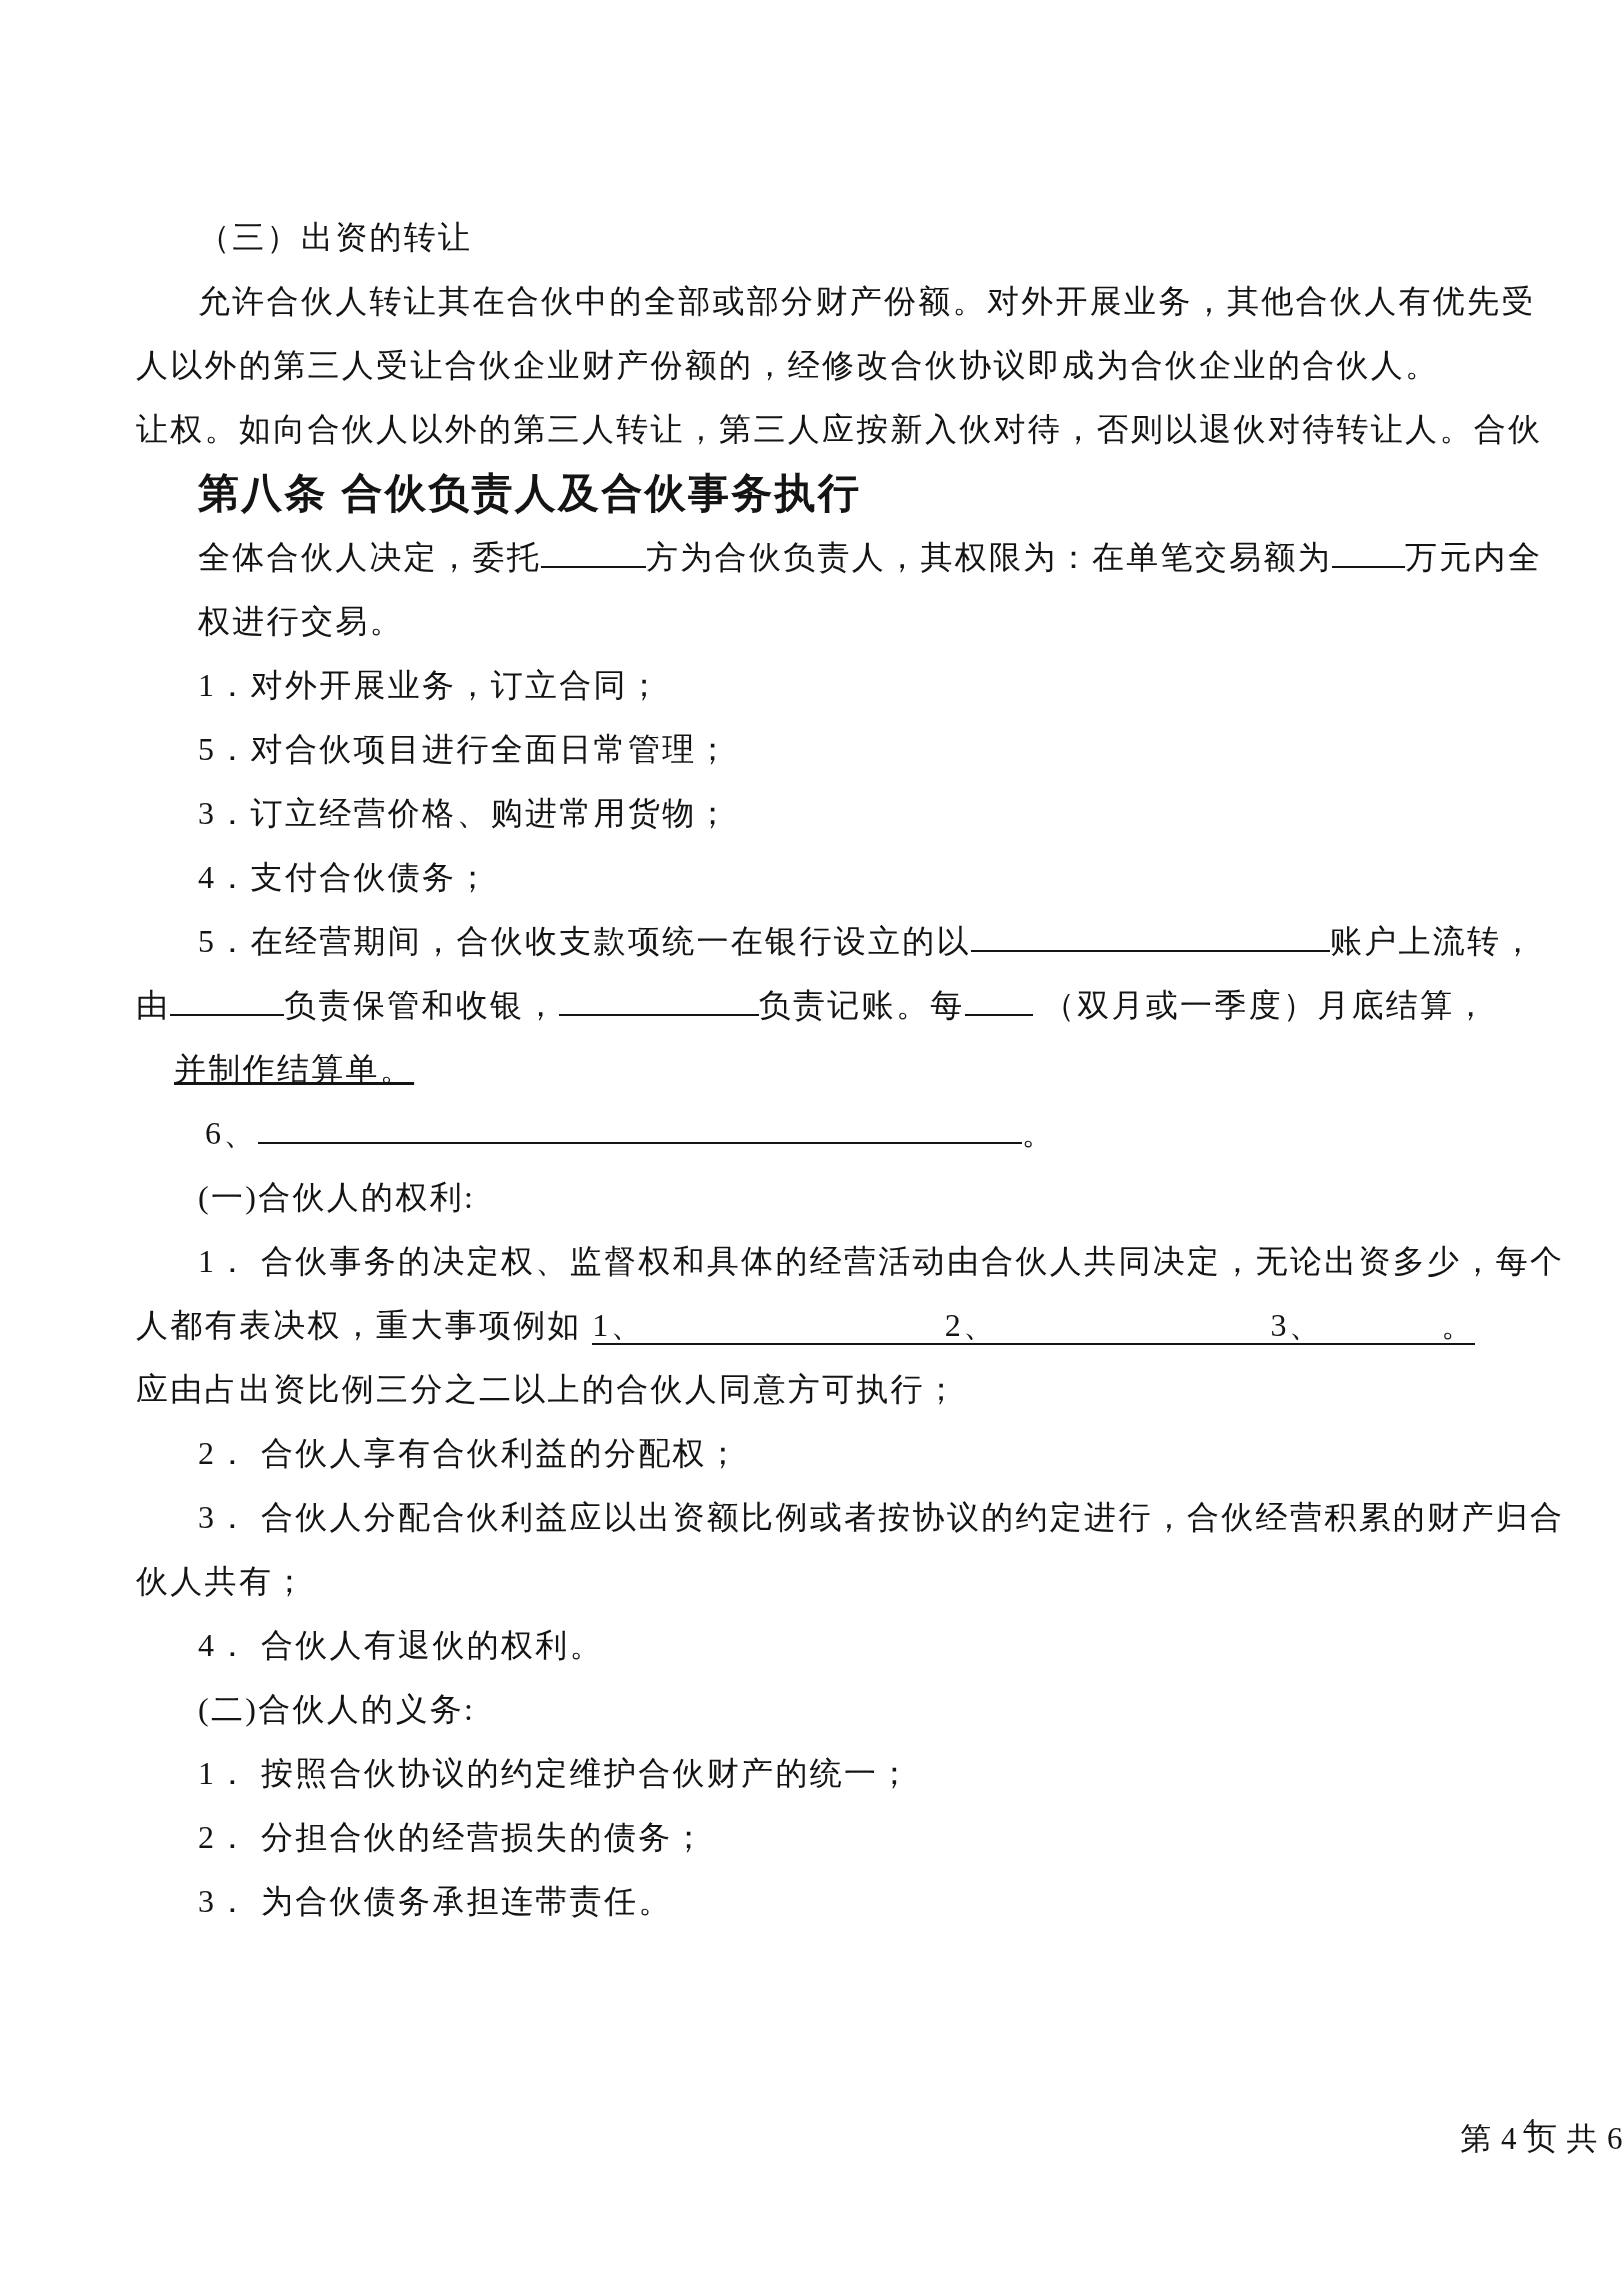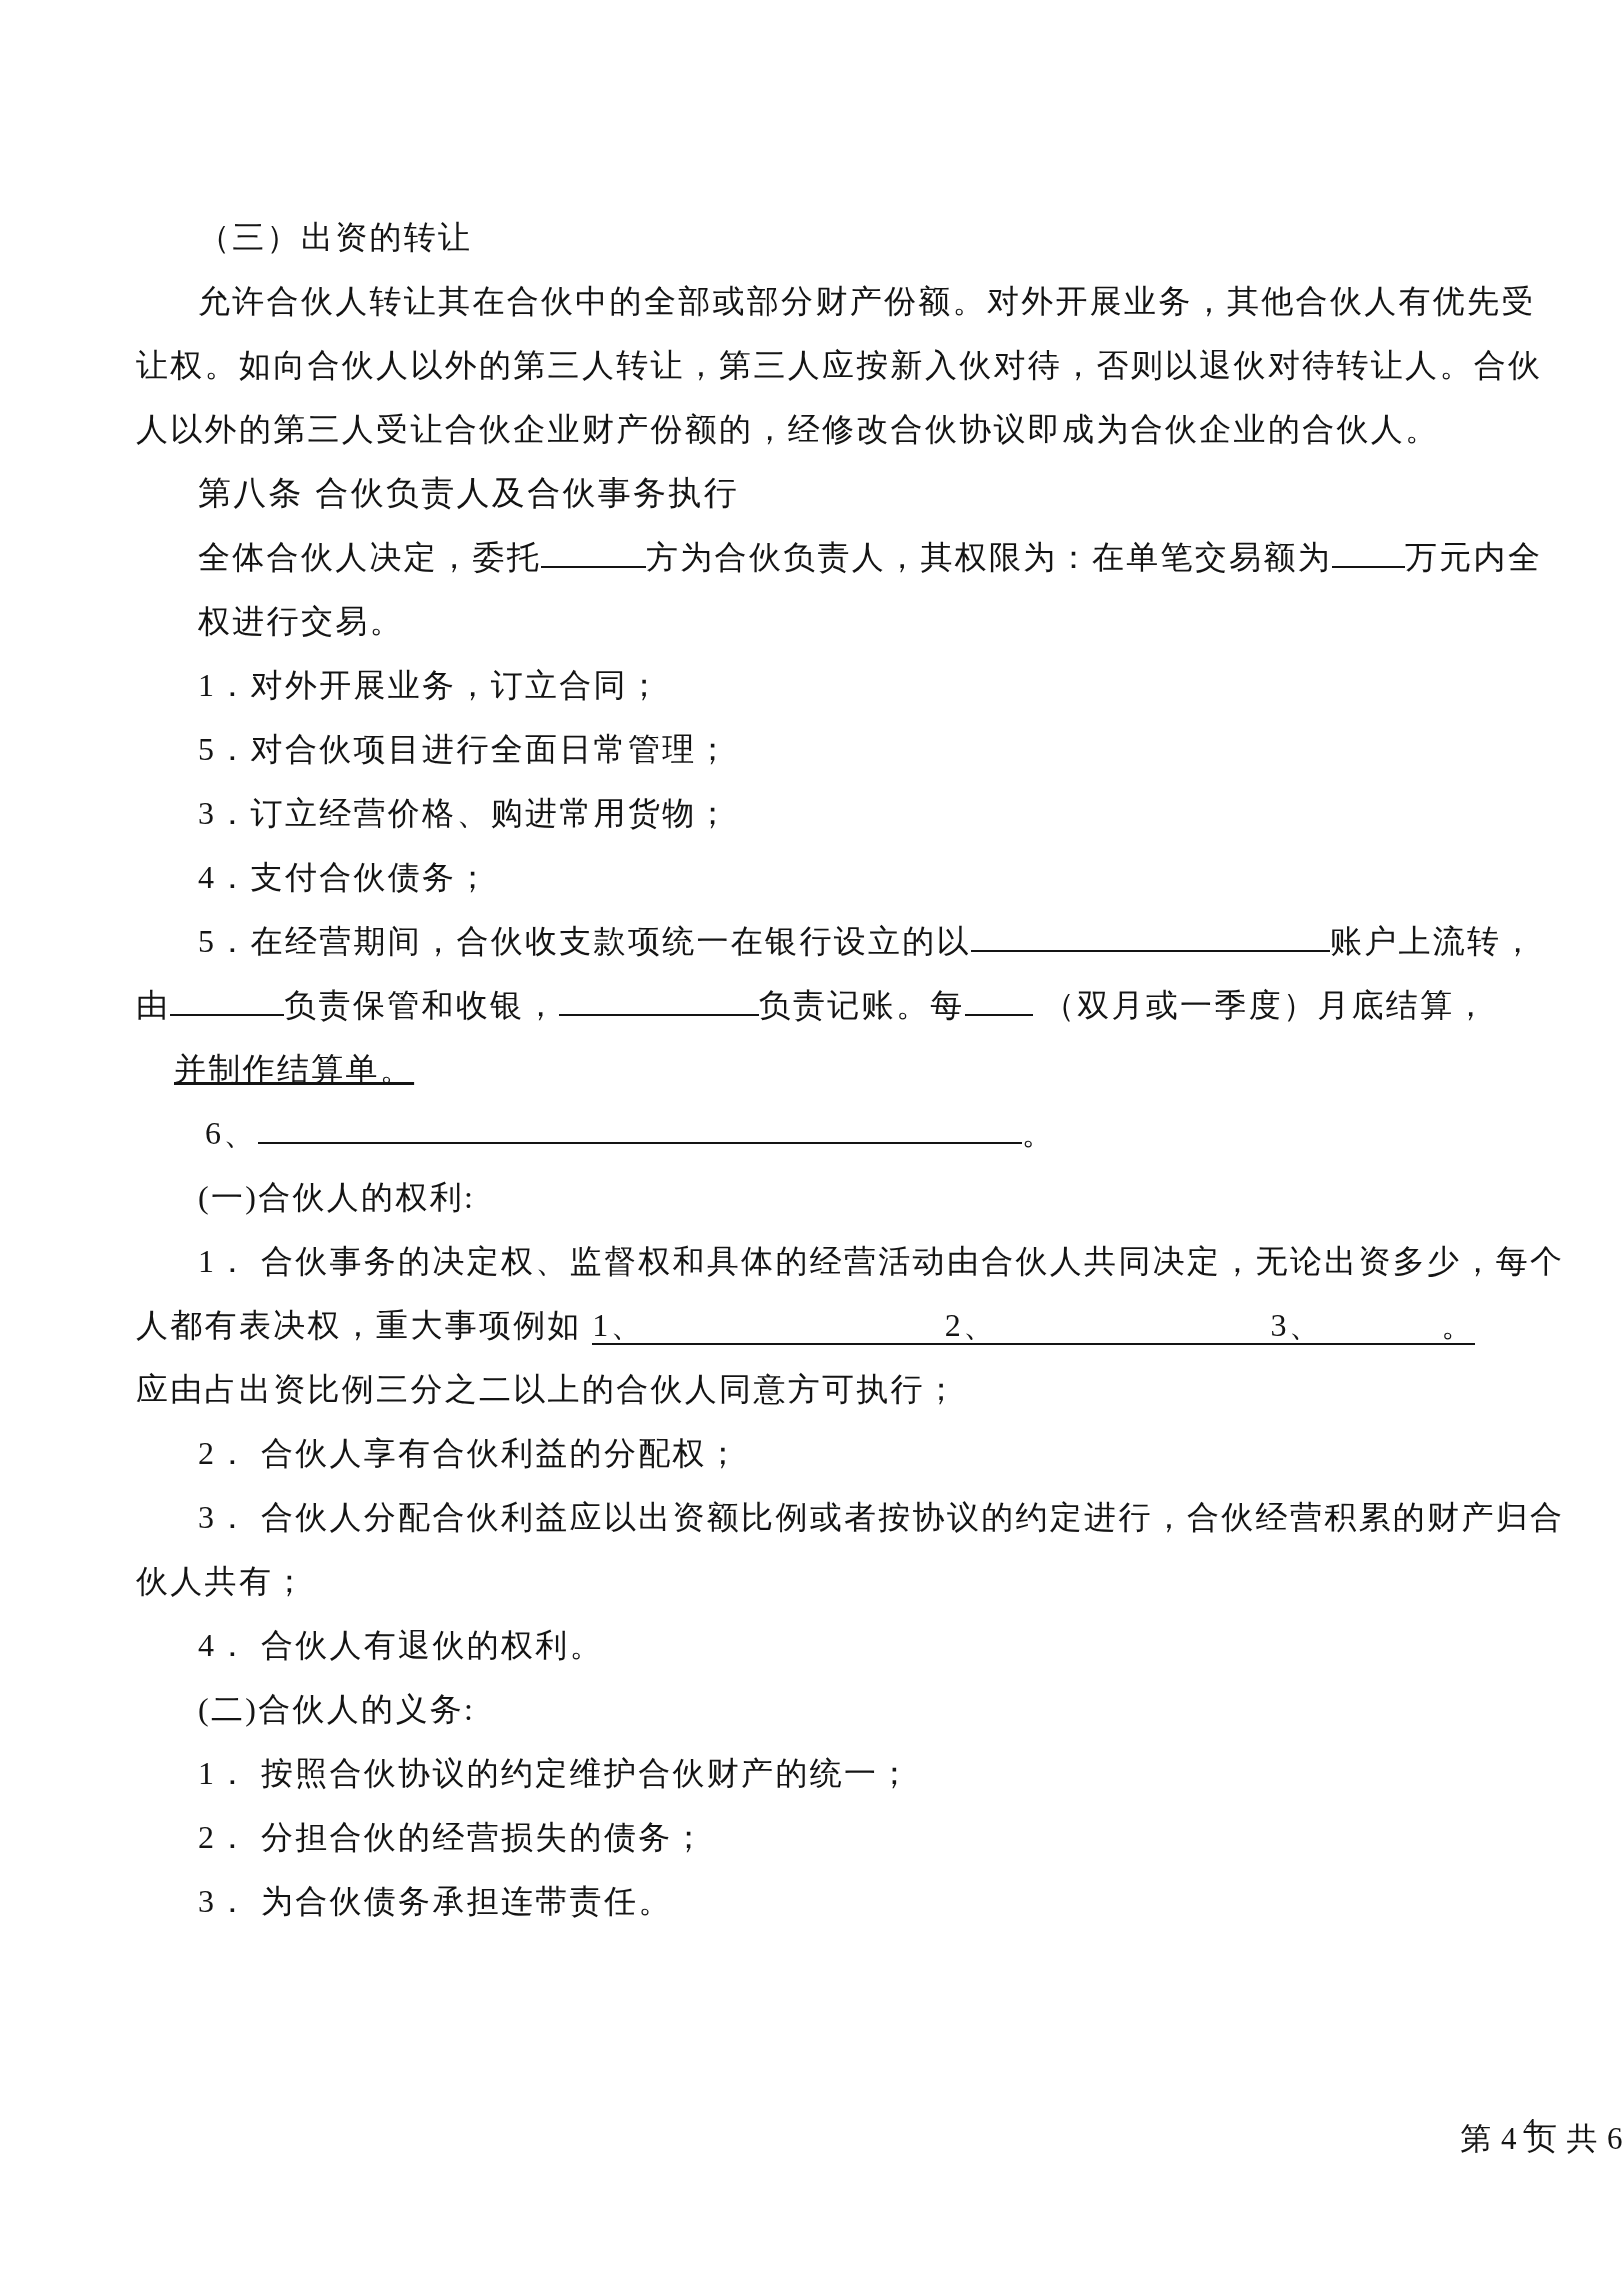--- a/index.html
+++ b/index.html
@@ -29,22 +29,22 @@
     font-size: 32px;
     letter-spacing: 2.3px;
     white-space: nowrap;
   }
   .line.indent   { padding-left: 62px; }
   .line.indent-sm{ padding-left: 38px; text-decoration: underline; }
   .line.indent6  { padding-left: 69px; }
   .line.heading {
     padding-left: 62px;
     font-family: "Liberation Sans", "DejaVu Sans", sans-serif;
-    font-weight: 400;
-    font-size: 33px;
+    font-weight: 700;
+    font-size: 41px;
   }
   .blank {
     display: inline-block;
     height: 5.5px;
     border-bottom: 2.7px solid #141414;
   }
   .gap { display: inline-block; height: 5.5px; }
   .uline {
     border-bottom: 2.7px solid #141414;
     padding-bottom: 0;
@@ -68,22 +68,22 @@
     line-height: 31px;
   }
 </style>
 </head>
 <body>
 
 <div class="page">
   <div class="doc-body">
       <div class="line indent">（三）出资的转让</div>
       <div class="line indent">允许合伙人转让其在合伙中的全部或部分财产份额。对外开展业务，其他合伙人有优先受</div>
+      <div class="line margin">人以外的第三人受让合伙企业财产份额的，经修改合伙协议即成为合伙企业的合伙人。</div>
       <div class="line margin">让权。如向合伙人以外的第三人转让，第三人应按新入伙对待，否则以退伙对待转让人。合伙</div>
-      <div class="line margin">人以外的第三人受让合伙企业财产份额的，经修改合伙协议即成为合伙企业的合伙人。</div>
       <div class="line heading">第八条 合伙负责人及合伙事务执行</div>
       <div class="line indent">全体合伙人决定，委托<span class="blank" style="width: 105px;"></span>方为合伙负责人，其权限为：在单笔交易额为<span class="blank" style="width: 73px;"></span>万元内全</div>
       <div class="line indent">权进行交易。</div>
       <div class="line indent">1．对外开展业务，订立合同；</div>
       <div class="line indent">5．对合伙项目进行全面日常管理；</div>
       <div class="line indent">3．订立经营价格、购进常用货物；</div>
       <div class="line indent">4．支付合伙债务；</div>
       <div class="line indent">5．在经营期间，合伙收支款项统一在银行设立的以<span class="blank" style="width: 359px;"></span>账户上流转，</div>
       <div class="line margin">由<span class="blank" style="width: 114px;"></span>负责保管和收银，<span class="blank" style="width: 200px;"></span>负责记账。每<span class="blank" style="width: 68px;"></span> （双月或一季度）月底结算，</div>
       <div class="line indent-sm">并制作结算单。</div>

